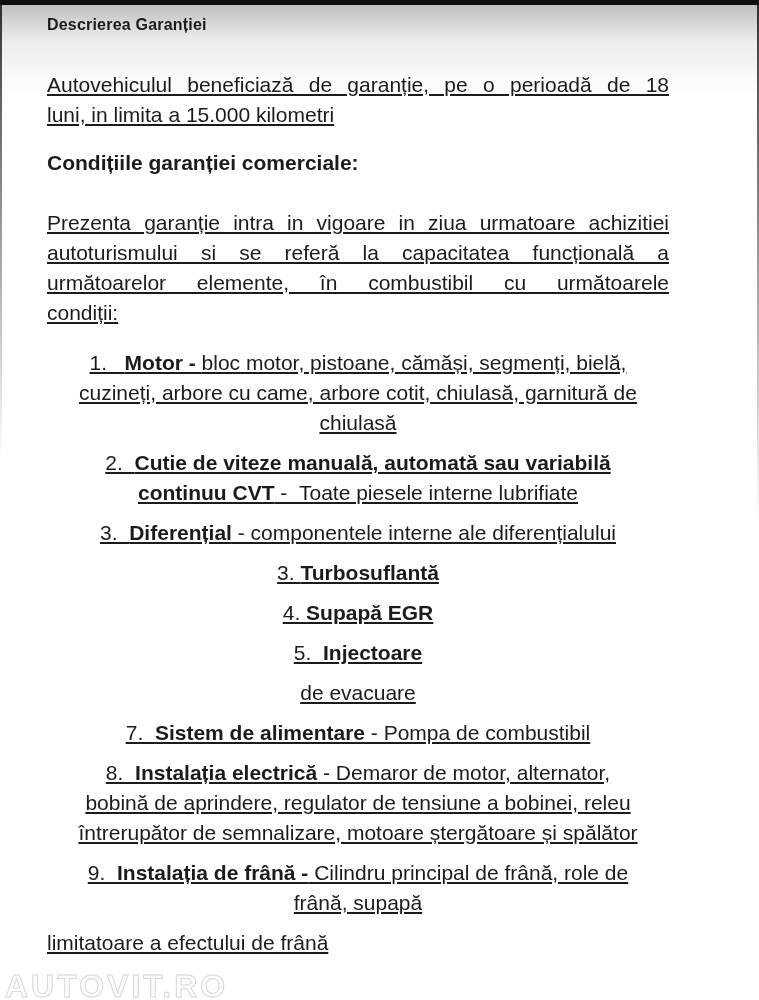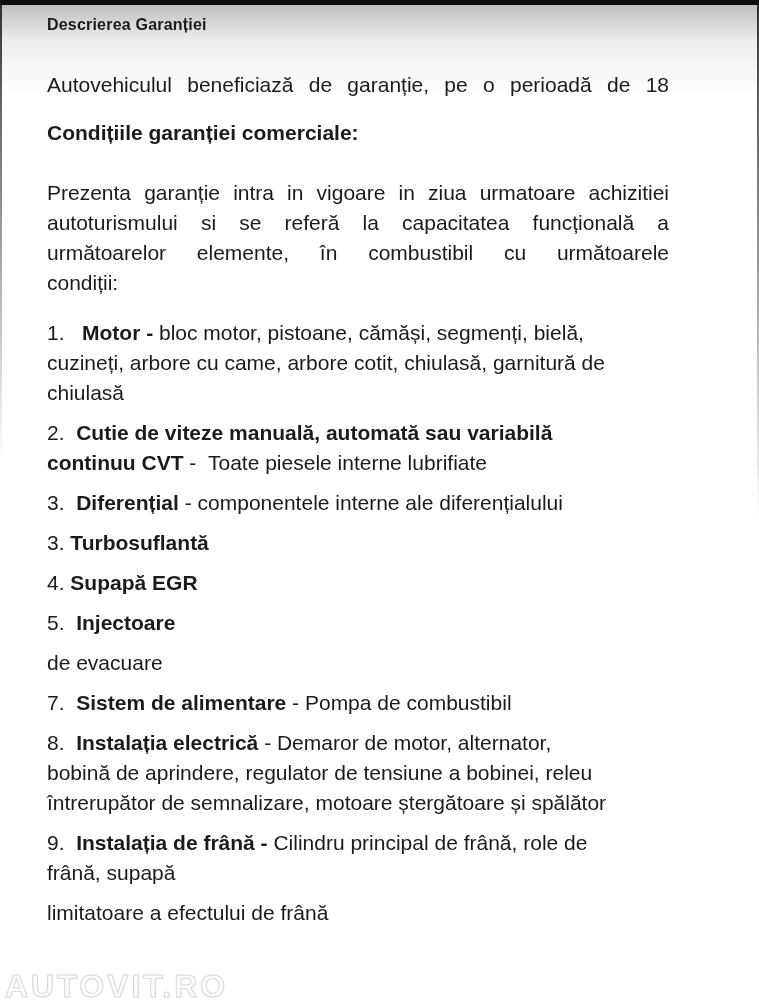--- a/index.html
+++ b/index.html
@@ -35,30 +35,31 @@
   .content {
     position: absolute; left: 47px; top: 10px; width: 622px;
   }
   .doc-title {
     font-size: 16px; font-weight: bold; line-height: 30px; letter-spacing: 0.2px;
   }
   .para { margin: 0; }
   .tline {
     font-size: 21px; line-height: 30px;
     white-space: pre-wrap;
+    text-decoration: underline;
   }
   .just { text-align: justify; text-align-last: justify; }
   .b { font-weight: bold; }
   #intro-para { margin-top: 30px; }
   .sub-heading {
     margin-top: 18px;
     font-size: 21px; font-weight: bold; line-height: 30px;
   }
   #conditions-para { margin-top: 30px; }
-  .warranty-list { margin-top: 20px; }
+  .warranty-list { margin-top: 20px; text-align: center; }
   .item { margin-bottom: 10px; }
   #trailing-line { margin-top: 10px; }
   .watermark {
     position: absolute; left: 5px; top: 968px;
     font-size: 32px; font-weight: bold; letter-spacing: 3px;
     color: rgba(255,255,255,0.92);
     -webkit-text-stroke: 1px #d9d9d9;
     text-shadow: 0 0 1px #d2d2d2;
     white-space: nowrap;
   }
@@ -70,20 +71,21 @@
 <div class="top-shade"></div>
 <div class="edge-left"></div>
 <div class="edge-right"></div>
 
 <div class="content">
 
   <div class="doc-title">Descrierea Garanției</div>
 
   <div class="para" id="intro-para">
       <div class="tline just">Autovehiculul beneficiază de garanție, pe o perioadă de 18</div>
+      <div class="tline">luni, in limita a 15.000 kilometri</div>
     </div>
 
   <div class="sub-heading">Condițiile garanției comerciale:</div>
 
   <div class="para" id="conditions-para">
       <div class="tline just">Prezenta garanție intra in vigoare in ziua urmatoare achizitiei</div>
       <div class="tline just">autoturismului si se referă la capacitatea funcțională a</div>
       <div class="tline just">următoarelor elemente, în combustibil cu următoarele</div>
       <div class="tline">condiții:</div>
     </div>

